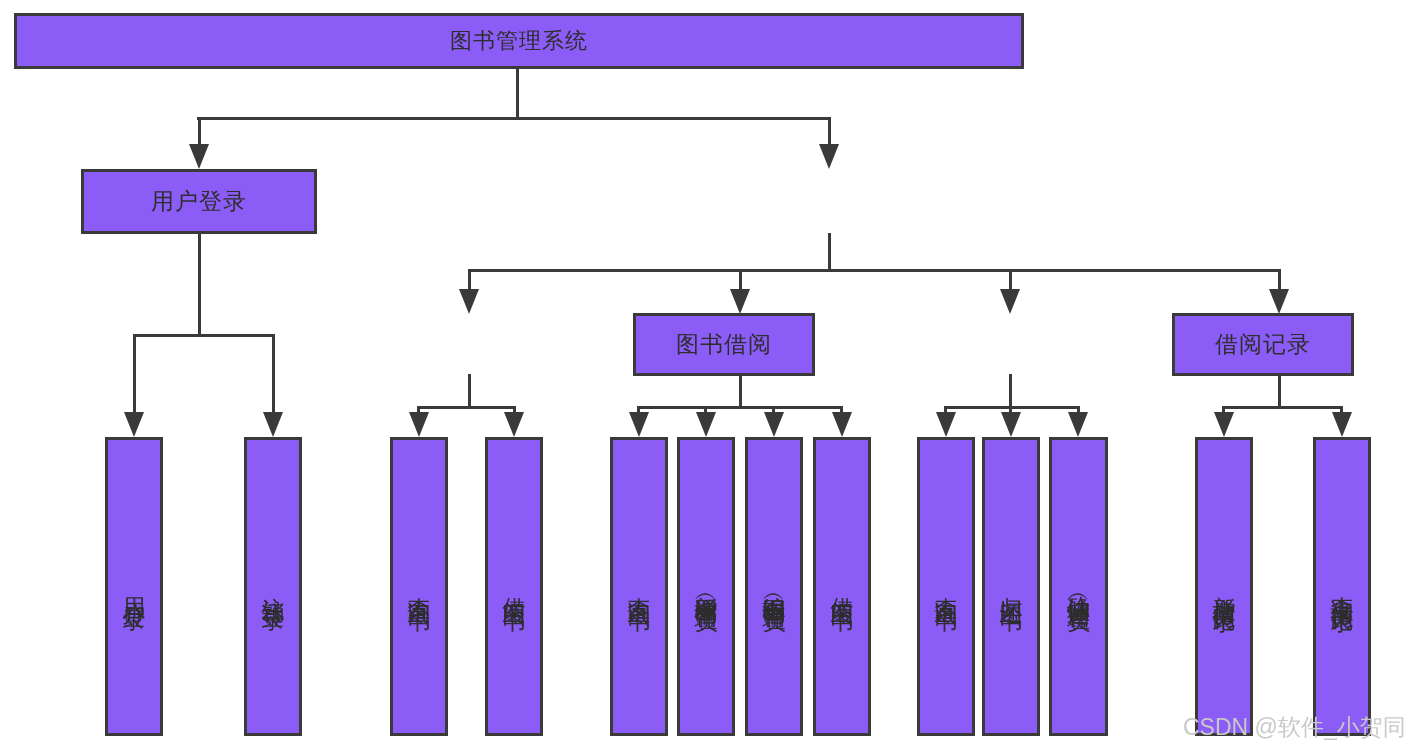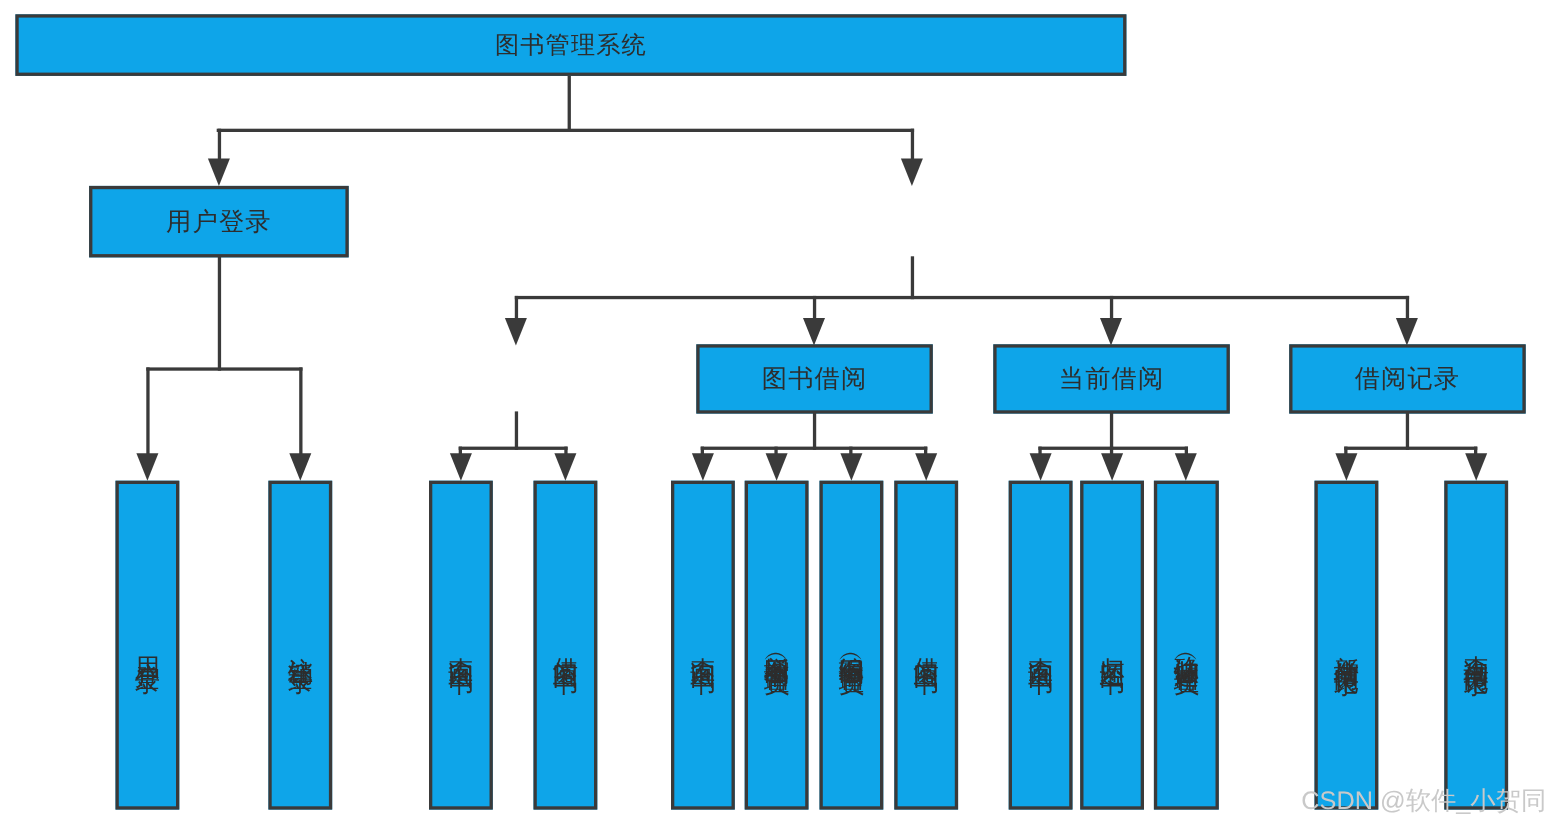--- a/index.html
+++ b/index.html
@@ -7,21 +7,21 @@
     position:relative;
     width:1405px;height:747px;
     background:#ffffff;
     font-family:"Liberation Sans","DejaVu Sans",sans-serif;
     overflow:hidden;
   }
   .box{
     position:absolute;
     box-sizing:border-box;
     border:3px solid #3a3a3a;
-    background:#0ea5e9;
+    background:#8b5cf6;
     display:flex;
     align-items:center;
     justify-content:center;
     color:#2d2d2d;
     font-size:23px;
     letter-spacing:1px;
     text-align:center;
   }
   .vbox{
     writing-mode:vertical-rl;
@@ -54,25 +54,24 @@
 <body>
 
 <div id="stage">
 
   <div class="box" style="left:14px;top:13px;width:1010px;height:56px;font-size:22px;">图书管理系统</div>
 
   <div class="box" style="left:81px;top:169px;width:236px;height:65px;">用户登录</div>
 
 
 
-  <div class="box" style="left:633px;top:313px;width:215px;height:63px;">图书借阅</div>
+  <div class="box" style="left:633px;top:313px;width:182px;height:63px;">图书借阅</div>
 
-  <div class="box" style="left:903px;top:313px;width:215px;height:63px;">当前借阅</div>
 
-  <div class="box" style="left:1172px;top:313px;width:215px;height:63px;">借阅记录</div>
+  <div class="box" style="left:1172px;top:313px;width:182px;height:63px;">借阅记录</div>
 
   <div class="box vbox" style="left:105px;top:437px;width:58px;height:299px;">用户登录</div>
   <div class="box vbox" style="left:244px;top:437px;width:58px;height:299px;">注销登录</div>
 
   <div class="box vbox" style="left:390px;top:437px;width:58px;height:299px;">查询图书</div>
   <div class="box vbox" style="left:485px;top:437px;width:58px;height:299px;">借阅图书</div>
 
   <div class="box vbox" style="left:610px;top:437px;width:58px;height:299px;">查询图书</div>
   <div class="box vbox" style="left:677px;top:437px;width:58px;height:299px;letter-spacing:2px;">新增图书（管理员）</div>
   <div class="box vbox" style="left:745px;top:437px;width:58px;height:299px;letter-spacing:2px;">编辑图书（管理员）</div>

